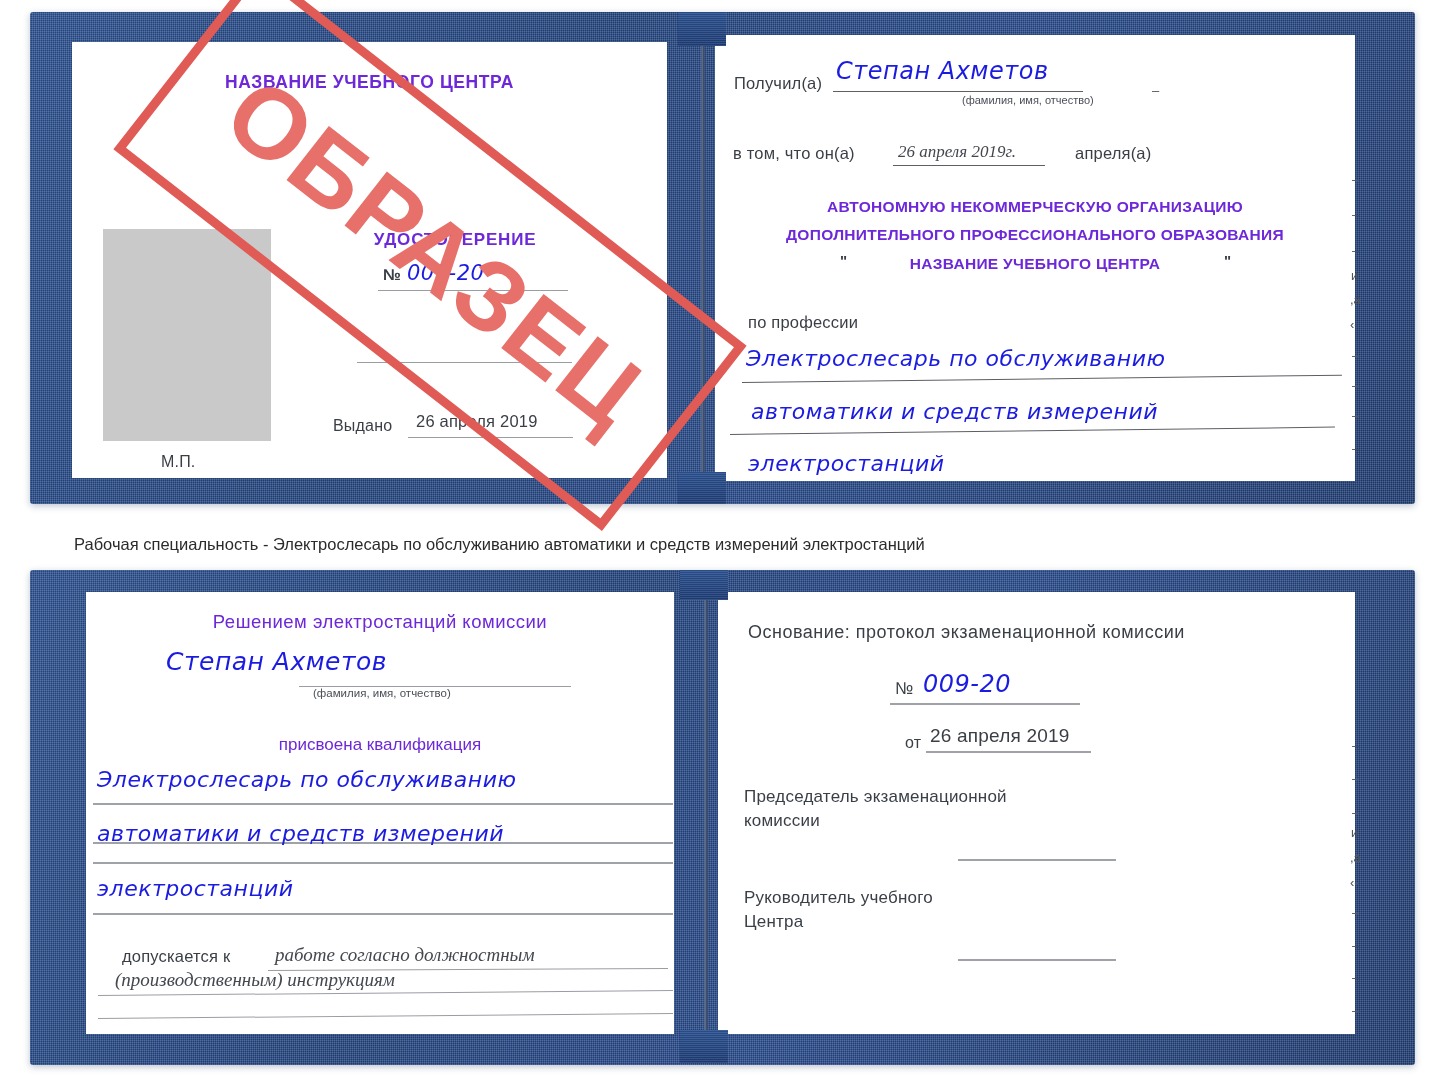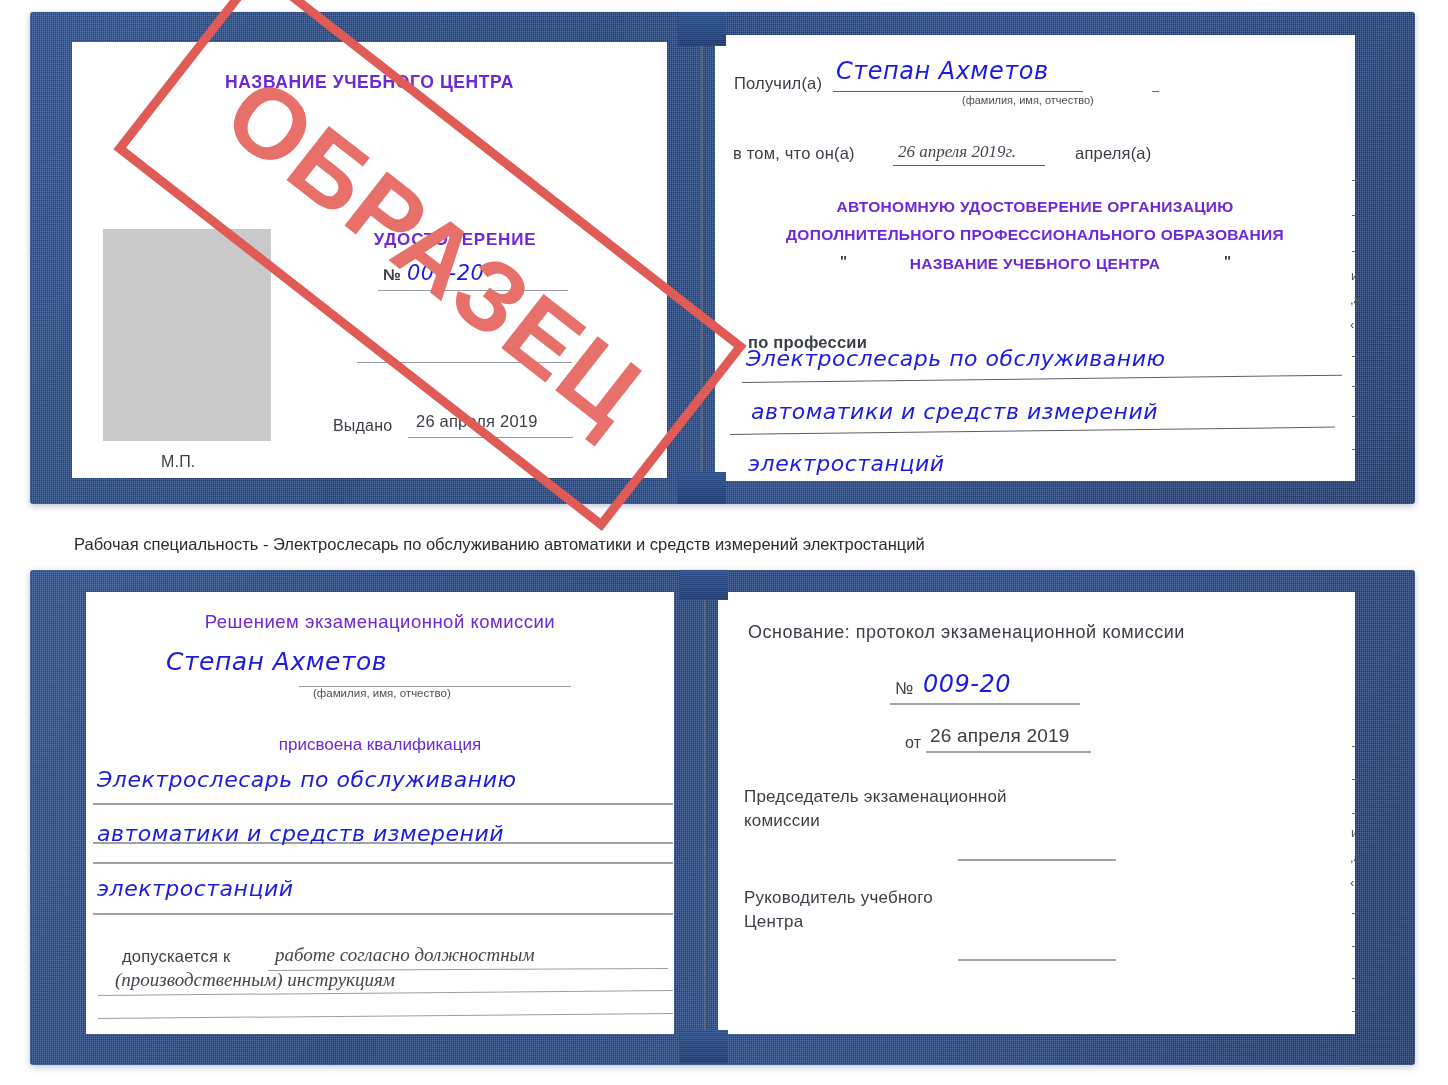--- a/index.html
+++ b/index.html
@@ -176,38 +176,38 @@
 <div class="hand" style="left:836px; top:57px; font-size:24px;">Степан Ахметов</div>
 <div class="rule dark" style="left:833px; top:91px; width:250px;"></div>
 <div class="tiny" style="left:962px; top:94px; font-size:11px;">(фамилия, имя, отчество)</div>
 <div class="frag" style="left:1152px; top:83px;">–</div>
 
 <div class="t" style="left:733px; top:144px; font-size:16.5px;">в том, что он(а)</div>
 <div class="ital" style="left:898px; top:142px; font-size:17px;">26 апреля 2019г.</div>
 <div class="rule dark" style="left:893px; top:165px; width:152px;"></div>
 <div class="t" style="left:1075px; top:144px; font-size:16.5px;">апреля(а)</div>
 
-<div class="center-title" style="left:720px; top:198px; width:630px; font-size:15.5px; font-weight:bold; letter-spacing:.3px;">АВТОНОМНУЮ УДОСТОВЕРЕНИЕ ОРГАНИЗАЦИЮ</div>
+<div class="center-title" style="left:720px; top:198px; width:630px; font-size:15.5px; font-weight:bold; letter-spacing:.3px;">АВТОНОМНУЮ НЕКОММЕРЧЕСКУЮ ОРГАНИЗАЦИЮ</div>
 <div class="center-title" style="left:720px; top:226px; width:630px; font-size:15.5px; font-weight:bold; letter-spacing:.3px;">ДОПОЛНИТЕЛЬНОГО ПРОФЕССИОНАЛЬНОГО ОБРАЗОВАНИЯ</div>
 <div class="t" style="left:840px; top:252px; font-size:15px; font-weight:bold;">"</div>
 <div class="center-title" style="left:720px; top:255px; width:630px; font-size:15.5px; font-weight:bold; letter-spacing:.3px;">НАЗВАНИЕ УЧЕБНОГО ЦЕНТРА</div>
 <div class="t" style="left:1224px; top:252px; font-size:15px; font-weight:bold;">"</div>
 
 <div class="frag" style="left:1352px; top:172px;">–</div>
 <div class="frag" style="left:1352px; top:207px;">–</div>
 <div class="frag" style="left:1352px; top:243px;">–</div>
 <div class="frag" style="left:1351px; top:268px;">и</div>
 <div class="frag" style="left:1350px; top:292px;">,а</div>
 <div class="frag" style="left:1350px; top:317px;">‹-</div>
 <div class="frag" style="left:1352px; top:348px;">–</div>
 <div class="frag" style="left:1352px; top:378px;">–</div>
 <div class="frag" style="left:1352px; top:408px;">–</div>
 <div class="frag" style="left:1352px; top:441px;">–</div>
 
-<div class="t" style="left:748px; top:333px; font-size:16.5px;font-weight:bold;">по профессии</div>
+<div class="t" style="left:748px; top:313px; font-size:16.5px;">по профессии</div>
 
 <div class="hand" style="left:746px; top:346px; font-size:22px;">Электрослесарь по обслуживанию</div>
 <div class="rule dark" style="left:742px; top:382px; width:600px; transform:rotate(-0.7deg); transform-origin:left center;"></div>
 
 <div class="hand" style="left:751px; top:399px; font-size:22px;">автоматики и средств измерений</div>
 <div class="rule dark" style="left:730px; top:434px; width:605px; transform:rotate(-0.7deg); transform-origin:left center;"></div>
 
 <div class="hand" style="left:748px; top:451px; font-size:22px;">электростанций</div>
 
 <div class="stamp" style="left:60px; top:-10px; width:700px; height:580px;">
@@ -220,21 +220,21 @@
 <div class="book" style="left:30px; top:570px; width:1385px; height:495px; border-radius:3px;">
   <div class="book-inner"></div>
 </div>
 
 <div class="page page-left" style="left:86px; top:592px; width:588px; height:442px;"></div>
 <div class="page page-right" style="left:718px; top:592px; width:637px; height:442px;"></div>
 <div class="spine" style="left:703px; top:596px; width:6px; height:440px;"></div>
 <div class="spine-tab" style="left:680px; top:570px; width:48px; height:30px;"></div>
 <div class="spine-tab" style="left:680px; top:1030px; width:48px; height:33px;"></div>
 
-<div class="center-title" style="left:86px; top:611px; width:588px; font-size:18.5px; letter-spacing:.5px;">Решением экзаменационной комиссии</div>
+<div class="center-title" style="left:86px; top:611px; width:588px; font-size:18.5px; letter-spacing:.5px;">Решением электростанций комиссии</div>
 
 <div class="hand" style="left:166px; top:647px; font-size:25px;">Степан Ахметов</div>
 <div class="rule thin" style="left:299px; top:686px; width:272px;"></div>
 <div class="tiny" style="left:313px; top:687px; font-size:11.5px;">(фамилия, имя, отчество)</div>
 
 <div class="center-title" style="left:86px; top:735px; width:588px; font-size:17px;">присвоена квалификация</div>
 
 <div class="hand" style="left:97px; top:767px; font-size:22px;">Электрослесарь по обслуживанию</div>
 <div class="rule" style="left:93px; top:803px; width:580px; height:2px; background:#9fa2a7;"></div>
 

